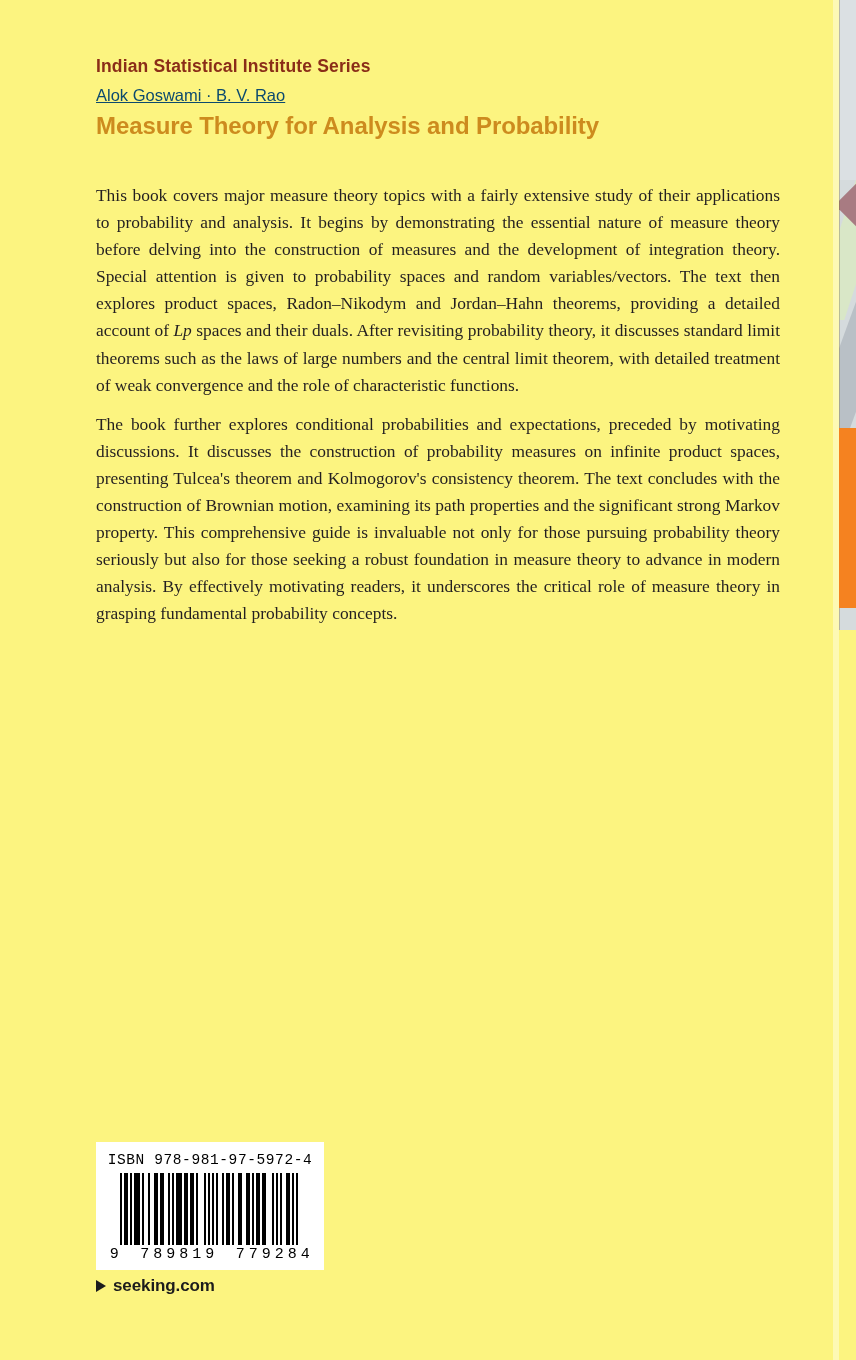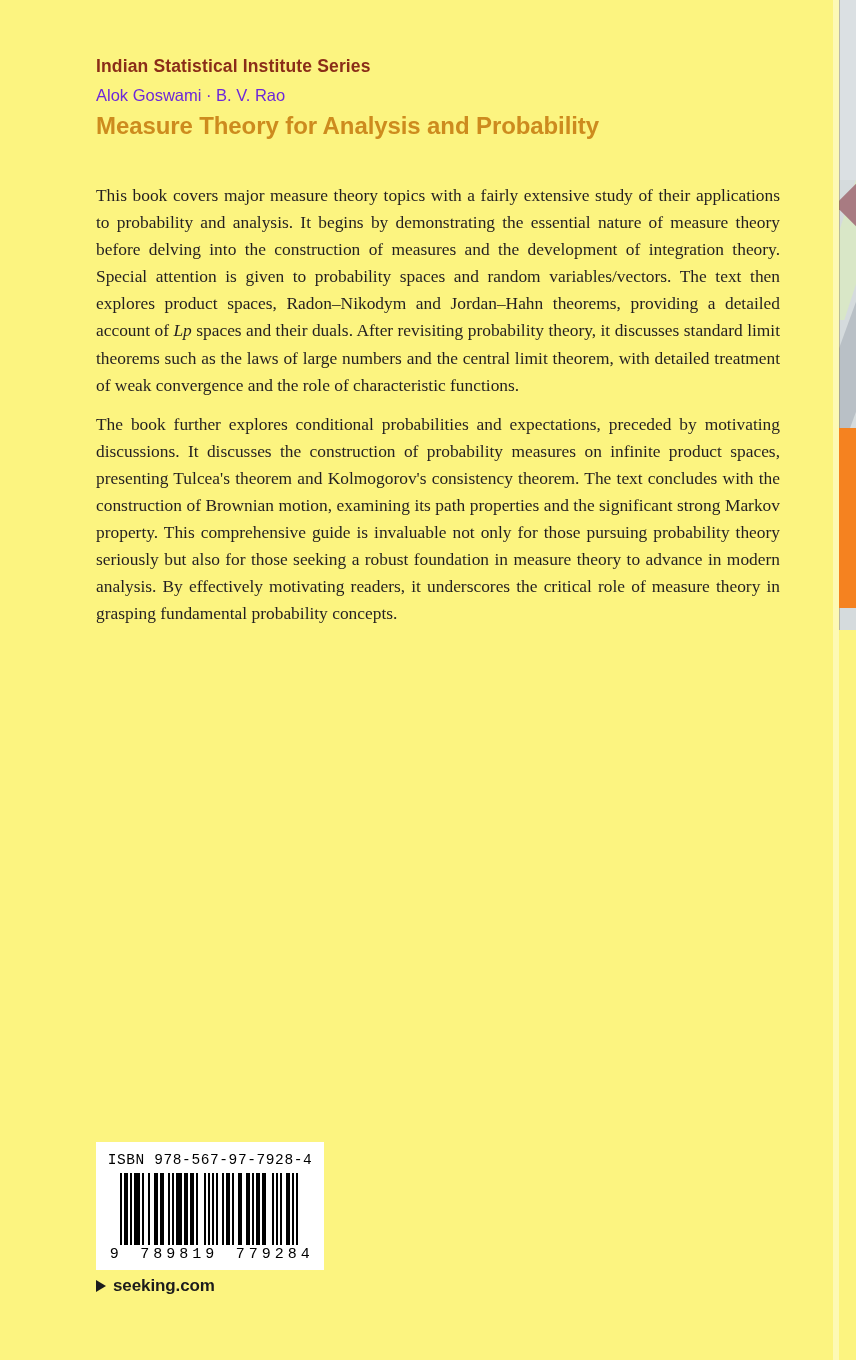--- a/index.html
+++ b/index.html
@@ -113,25 +113,26 @@
     position: absolute;
     top: 48px;
     left: 0;
     white-space: nowrap;
     margin-top: 8px;
   }
 
   .authors {
     font-family: "Liberation Sans", "DejaVu Sans", sans-serif;
     font-size: 16.5px;
-    color: #6d28d9;
+    color: #0c4a6e;
     position: absolute;
     top: 86px;
     left: 0;
     white-space: nowrap;
+    text-decoration: underline;
   }
 
   .book-title {
     font-family: "Liberation Sans", "DejaVu Sans", sans-serif;
     font-weight: bold;
     font-size: 24px;
     color: #cd8b1e;
     position: absolute;
     top: 112px;
     left: 0;
@@ -245,21 +246,21 @@
     <div class="book-title">Measure Theory for Analysis and Probability</div>
 
     <div class="blurb">
       <p><span>This book covers major measure theory topics with a fairly extensive study of their applications to probability and analysis. It begins by demonstrating the essential nature of measure theory before delving into the construction of measures and the development of integration theory. Special attention is given to probability spaces and random variables/vectors. The text then explores product spaces, Radon–Nikodym and Jordan–Hahn theorems, providing a detailed account of </span><i>Lp</i><span> spaces and their duals. After revisiting probability theory, it discusses standard limit theorems such as the laws of large numbers and the central limit theorem, with detailed treatment of weak convergence and the role of characteristic functions.</span></p>
       <p>The book further explores conditional probabilities and expectations, preceded by motivating discussions. It discusses the construction of probability measures on infinite product spaces, presenting Tulcea's theorem and Kolmogorov's consistency theorem. The text concludes with the construction of Brownian motion, examining its path properties and the significant strong Markov property. This comprehensive guide is invaluable not only for those pursuing probability theory seriously but also for those seeking a robust foundation in measure theory to advance in modern analysis. By effectively motivating readers, it underscores the critical role of measure theory in grasping fundamental probability concepts.</p>
     </div>
 
   </div>
 
   <div class="barcode-box">
-    <div class="isbn-text">ISBN 978-567-97-7928-4</div>
+    <div class="isbn-text">ISBN 978-981-97-5972-4</div>
     <div class="bars">
         <span style="width: 2px; background: rgb(0, 0, 0);"></span>
         <span style="width: 2px; background: rgb(255, 255, 255);"></span>
         <span style="width: 4px; background: rgb(0, 0, 0);"></span>
         <span style="width: 2px; background: rgb(255, 255, 255);"></span>
         <span style="width: 2px; background: rgb(0, 0, 0);"></span>
         <span style="width: 2px; background: rgb(255, 255, 255);"></span>
         <span style="width: 6px; background: rgb(0, 0, 0);"></span>
         <span style="width: 2px; background: rgb(255, 255, 255);"></span>
         <span style="width: 2px; background: rgb(0, 0, 0);"></span>

